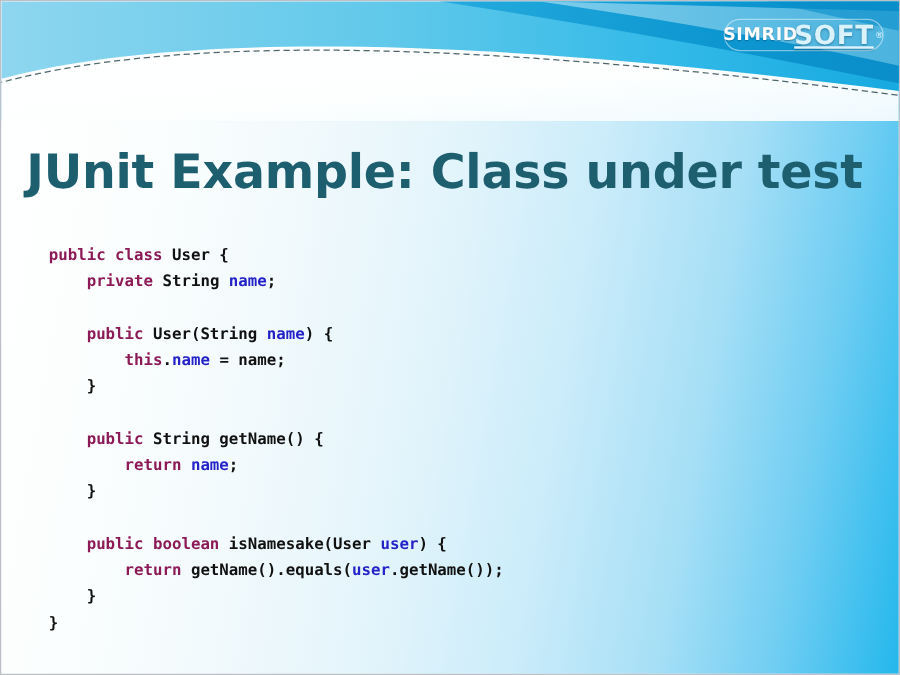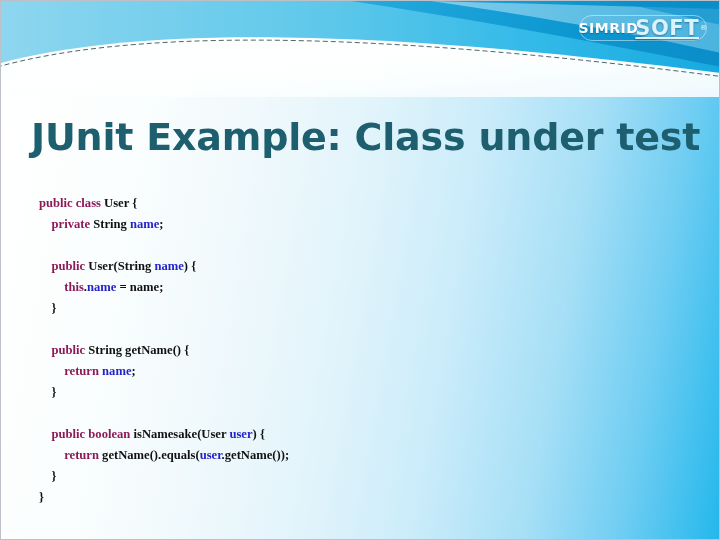--- a/index.html
+++ b/index.html
@@ -88,21 +88,21 @@
     font-family: "DejaVu Sans", sans-serif;
     font-size: 7px;
     color: #eaf8ff;
     vertical-align: super;
     margin-left: 1px;
   }
 
   
   .title {
     position: absolute;
-    left: 30px;
+    left: 20px;
     top: 96px;
     width: 660px;
     font-family: "DejaVu Sans", sans-serif;
     font-size: 38px;
     line-height: 46px;
     color: #1d5f6f;
     white-space: nowrap;
     letter-spacing: -0.2px;
     margin-top: 17px;
   }
@@ -114,21 +114,21 @@
     top: 179px;
     width: 640px;
     font-family: "DejaVu Sans Mono", monospace;
     font-size: 12.6px;
     font-weight: bold;
     line-height: 21px;
     color: #111111;
     white-space: pre;
     -webkit-font-smoothing: antialiased;
   }
-  .code .ln { display: block; height: 21px; font-family: Liberation Serif, serif; }
+  .code .ln { display: block; height: 21px; }
   .kw  { color: #8c1a56; }
   .id  { color: #2323c8; }
   .pl  { color: #111111; }
 </style>
 </head>
 <body>
 
 <div id="slide">
 
   <div class="banner">

